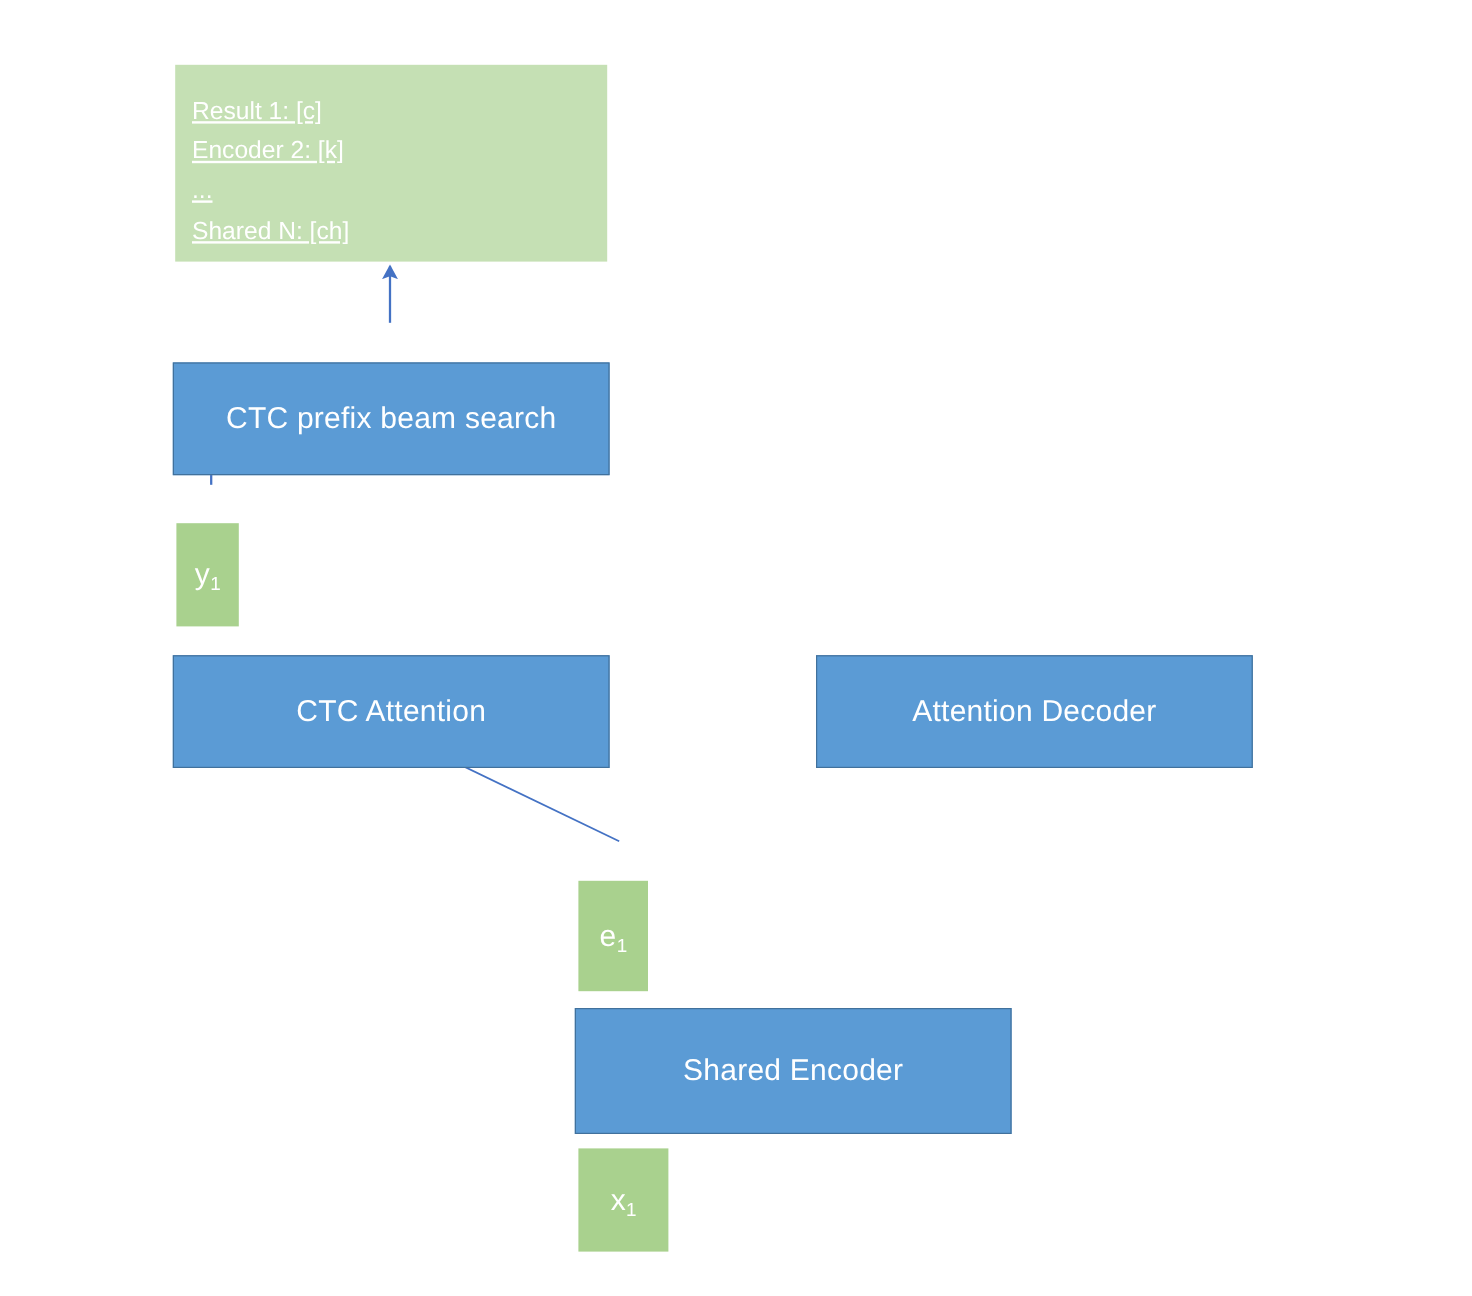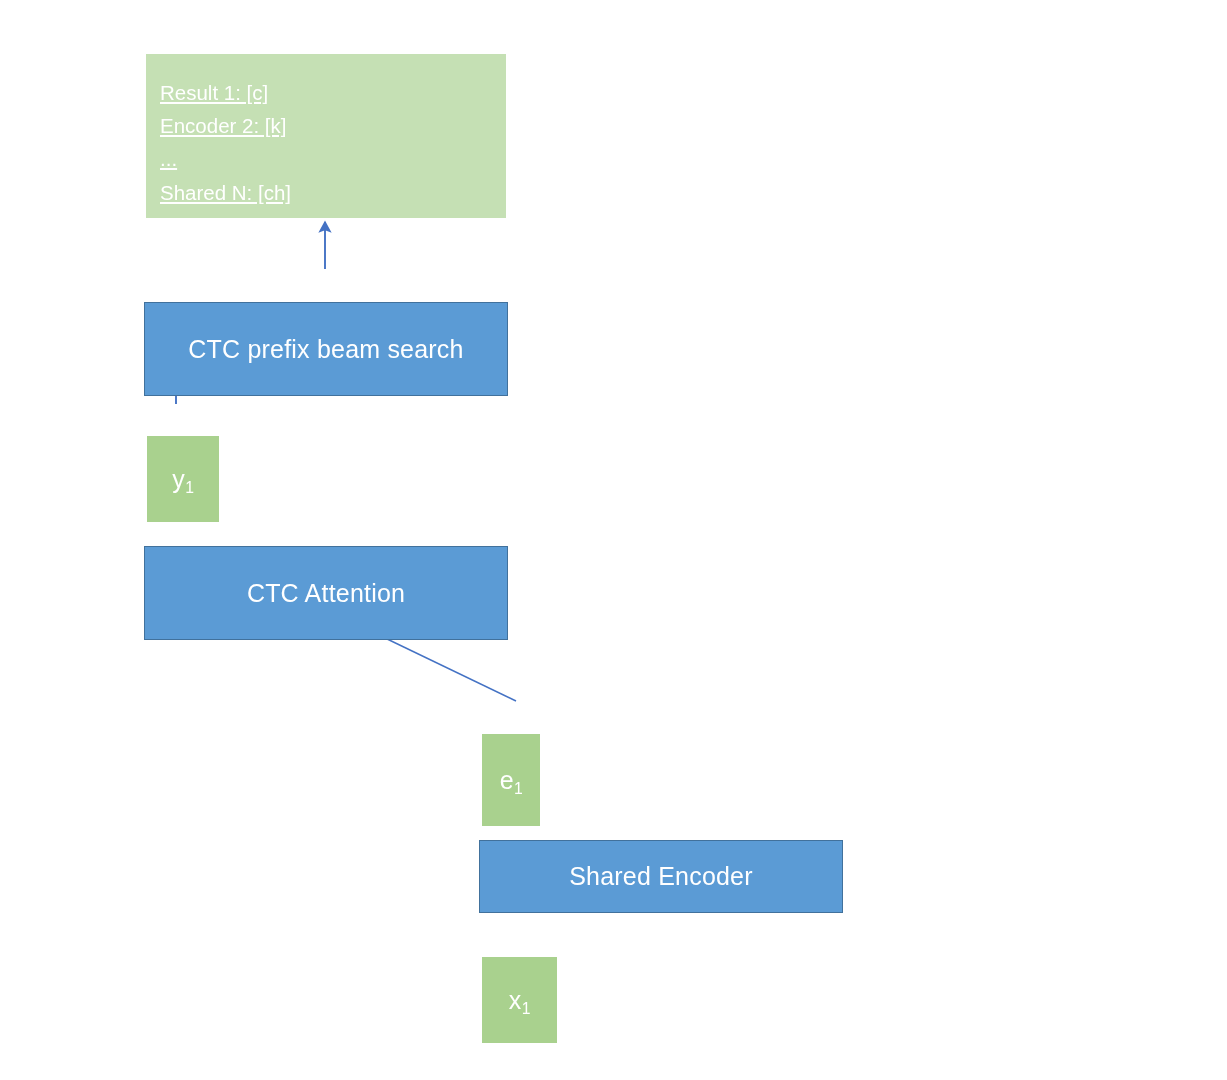--- a/index.html
+++ b/index.html
@@ -94,38 +94,41 @@
     <span class="line">Result 1: [c]</span>
     <span class="line">Encoder 2: [k]</span>
     <span class="line">...</span>
     <span class="line">Shared N: [ch]</span>
   </div>
 
   <div class="node blue" style="left:144px; top:270px; width:364px; height:94px;">
     <span>CTC prefix beam search</span>
   </div>
 
-  <div class="node green-small" style="left:147px; top:404px; width:72px; height:86px;">
+  <div class="node green-small" style="left:147px; top:404px; width:52px; height:86px;">
     <span>
       <span>y</span><span class="sub">1</span>
     </span>
   </div>
 
   <div class="node blue" style="left:144px; top:514px; width:364px; height:94px;">
     <span>CTC Attention</span>
   </div>
 
+  <div class="node blue" style="left:680px; top:514px; width:364px; height:94px;">
+    <span>Attention Decoder</span>
+  </div>
 
   <div class="node green-small" style="left:482px; top:702px; width:58px; height:92px;">
     <span>
       <span>e</span><span class="sub">1</span>
     </span>
   </div>
 
-  <div class="node blue" style="left:479px; top:808px; width:364px; height:73px;">
+  <div class="node blue" style="left:479px; top:808px; width:364px; height:105px;">
     <span>Shared Encoder</span>
   </div>
 
   <div class="node green-small" style="left:482px; top:925px; width:75px; height:86px;">
     <span>
       <span>x</span><span class="sub">1</span>
     </span>
   </div>
 
 </div>

